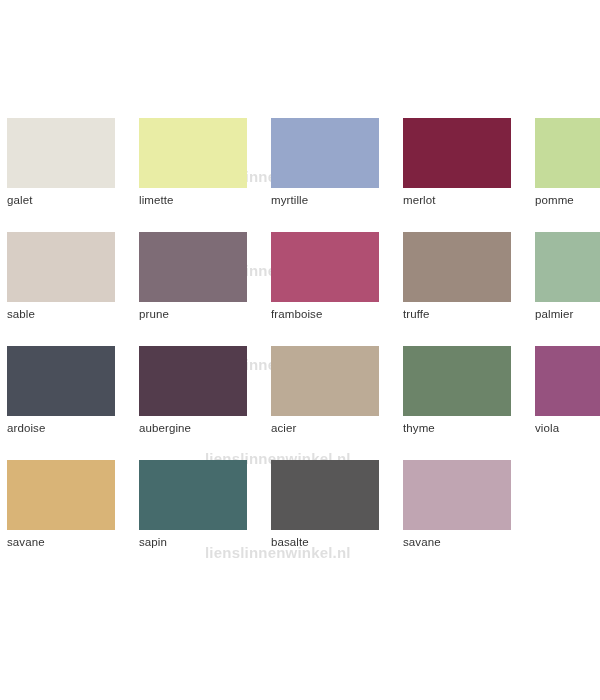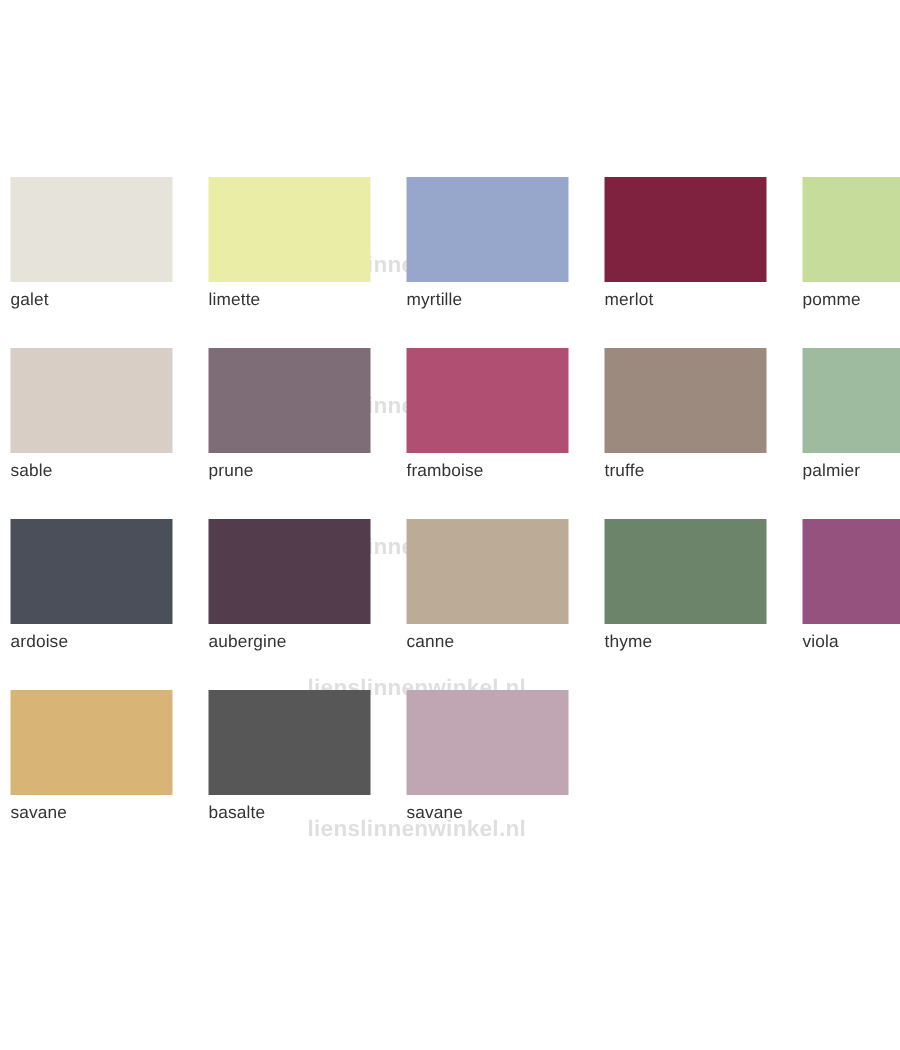--- a/index.html
+++ b/index.html
@@ -131,35 +131,39 @@
     <div class="swatch-cell">
       <span class="swatch-chip" style="background: rgb(74, 79, 90);"></span>
       <span class="swatch-label">ardoise</span>
     </div>
     <div class="swatch-cell">
       <span class="swatch-chip" style="background: rgb(83, 60, 76);"></span>
       <span class="swatch-label">aubergine</span>
     </div>
     <div class="swatch-cell">
       <span class="swatch-chip" style="background: rgb(188, 171, 150);"></span>
-      <span class="swatch-label">canne</span>
+      <span class="swatch-label">acier</span>
     </div>
     <div class="swatch-cell">
       <span class="swatch-chip" style="background: rgb(108, 132, 105);"></span>
       <span class="swatch-label">thyme</span>
     </div>
     <div class="swatch-cell">
       <span class="swatch-chip" style="background: rgb(150, 82, 127);"></span>
       <span class="swatch-label">viola</span>
     </div>
     <div class="swatch-cell">
       <span class="swatch-chip" style="background: rgb(217, 180, 119);"></span>
       <span class="swatch-label">savane</span>
     </div>
     <div class="swatch-cell">
+      <span class="swatch-chip" style="background: rgb(70, 107, 108);"></span>
+      <span class="swatch-label">sapin</span>
+    </div>
+    <div class="swatch-cell">
       <span class="swatch-chip" style="background: rgb(88, 87, 87);"></span>
       <span class="swatch-label">basalte</span>
     </div>
     <div class="swatch-cell">
       <span class="swatch-chip" style="background: rgb(192, 165, 178);"></span>
       <span class="swatch-label">savane</span>
     </div>
   </div>
 
 </body></html>

